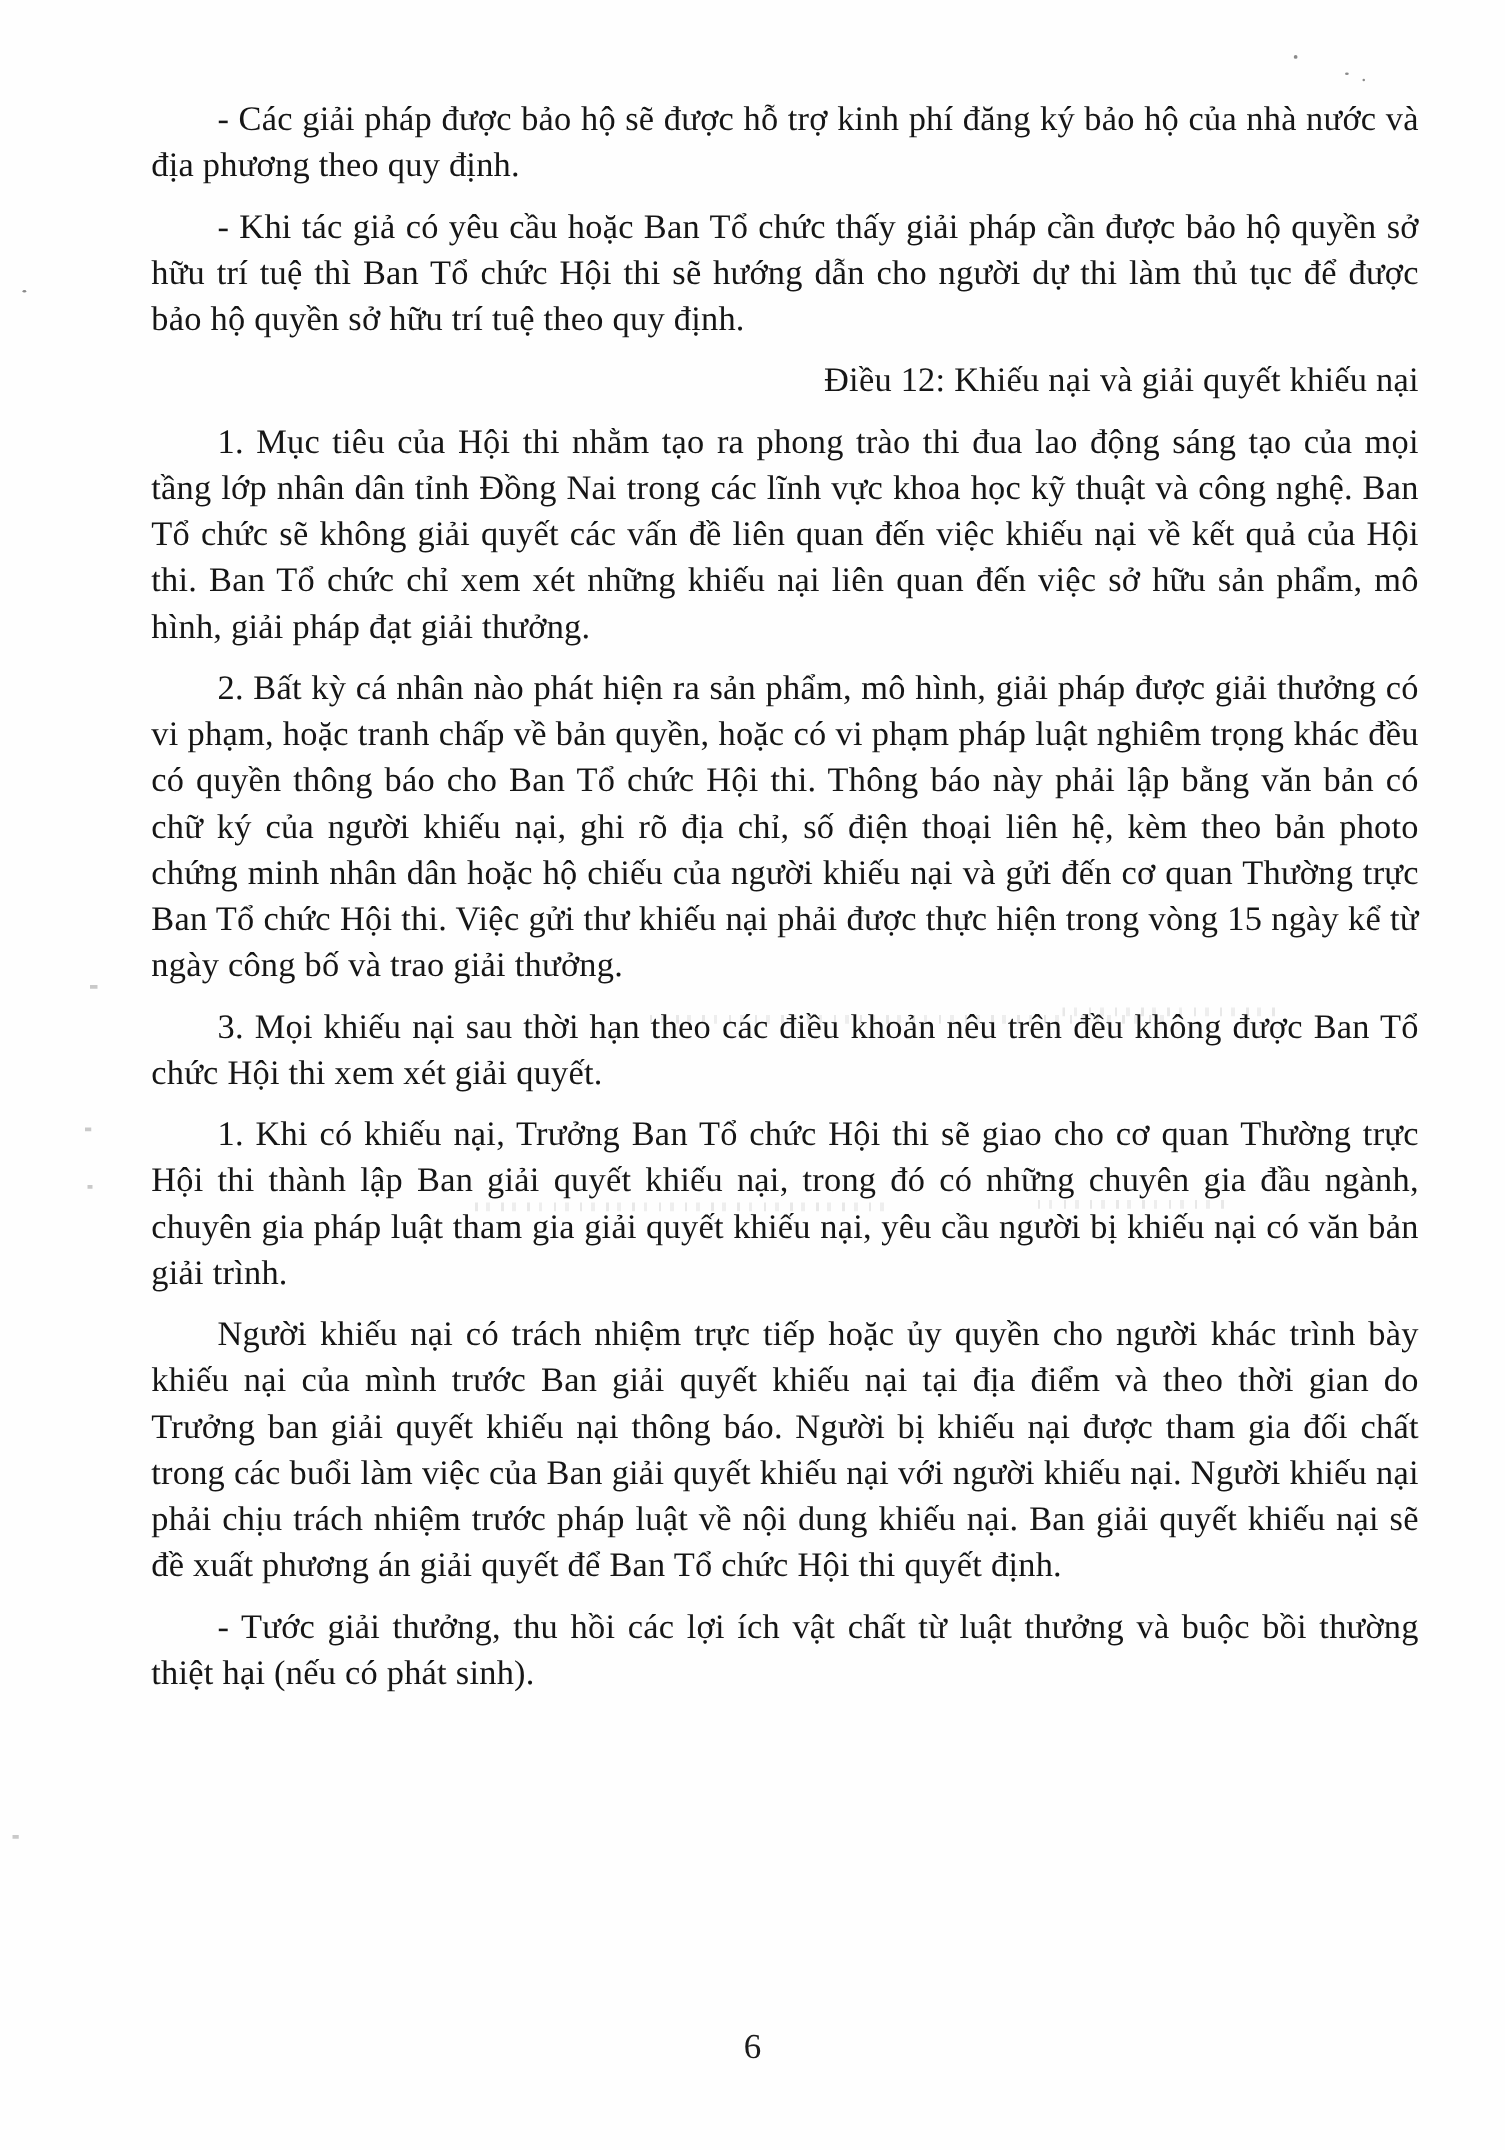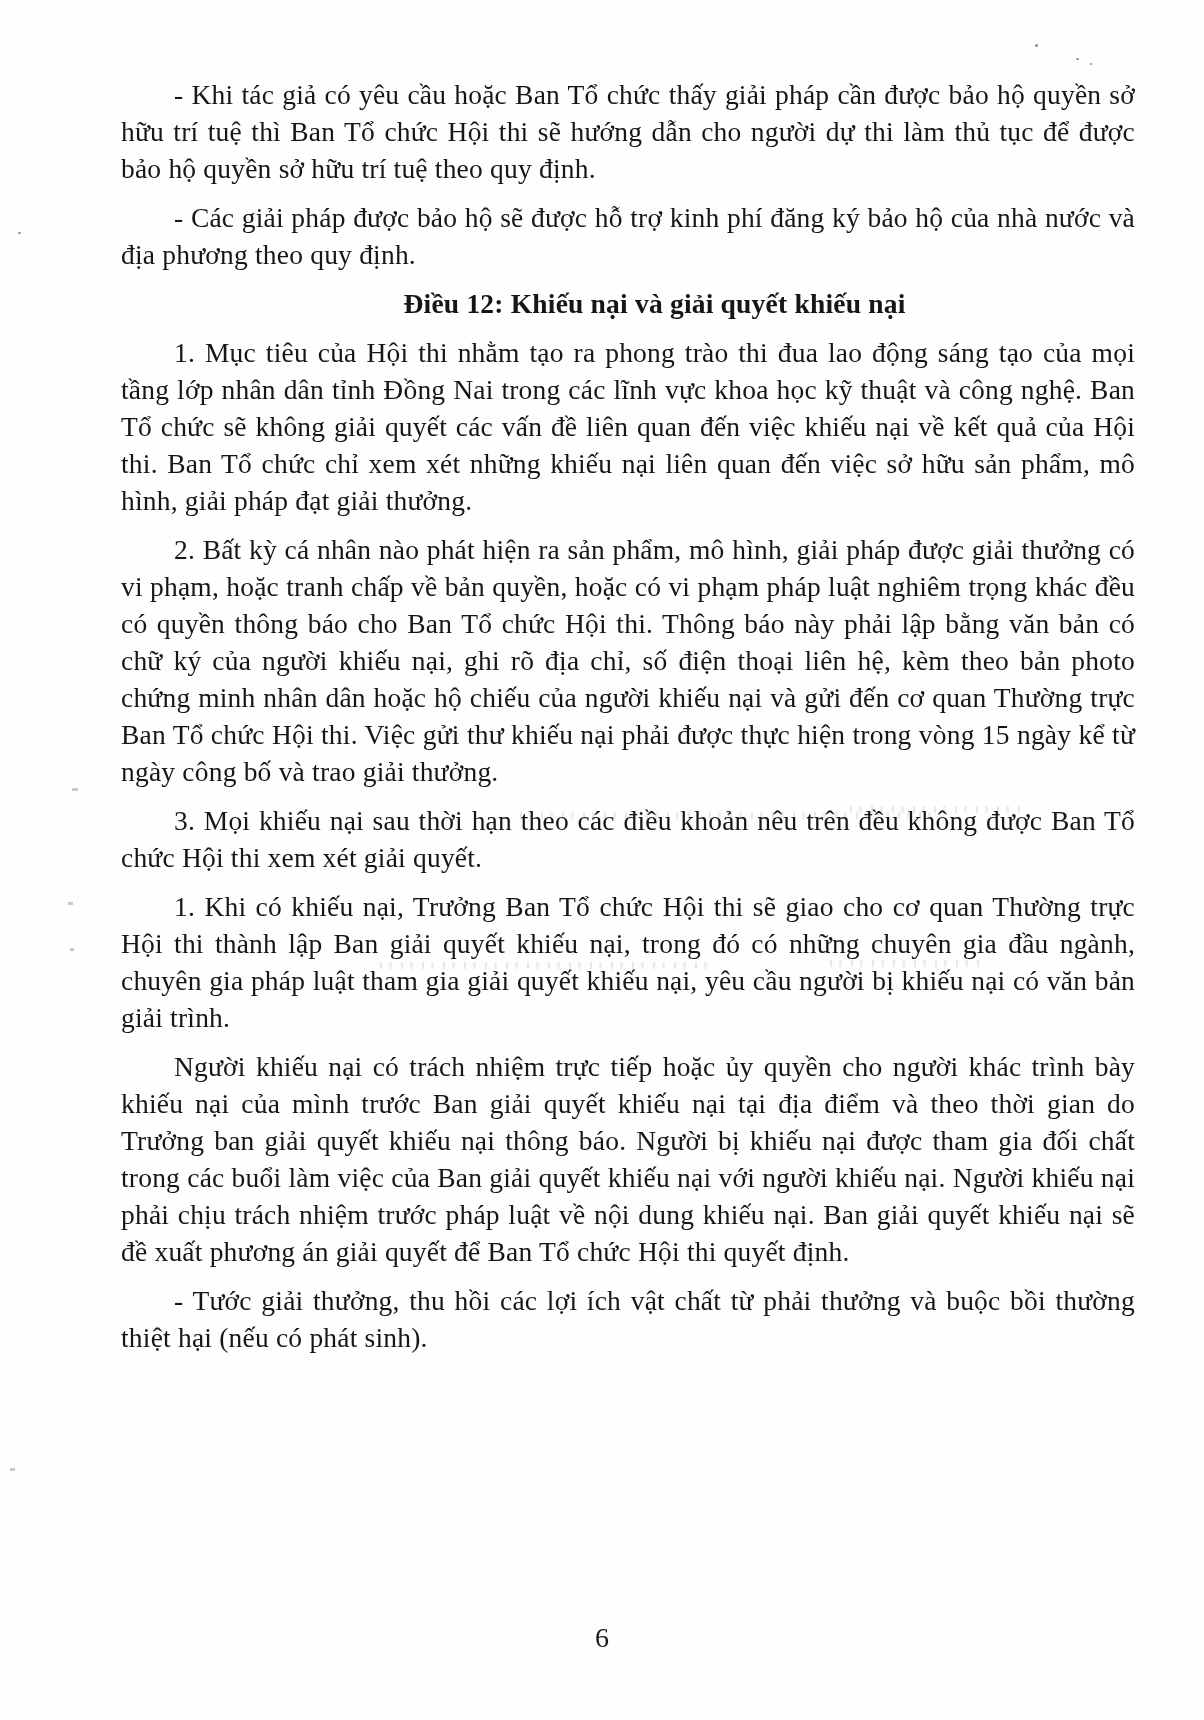--- a/index.html
+++ b/index.html
@@ -28,22 +28,22 @@
     font-size: 27.5px;
     line-height: 37px;
     text-align: justify;
     letter-spacing: 0.2px;
   }
   .para {
     margin: 0 0 12px 0;
     text-indent: 53px;
   }
   .heading {
-    font-weight: bold;
-    text-align: center;
+    font-weight: normal;
+    text-align: right;
   }
   .page-number {
     position: absolute;
     top: 1622px;
     left: 0;
     width: 100%;
     text-align: center;
     font-size: 28px;
     color: #1c1c1c;
   }
@@ -65,29 +65,29 @@
     position: absolute;
     background: rgba(80,80,80,0.30);
   }
 </style>
 </head>
 <body>
 
 <div class="page">
 
   <div class="content">
+    <p class="para">- Các giải pháp được bảo hộ sẽ được hỗ trợ kinh phí đăng ký bảo hộ của nhà nước và địa phương theo quy định.</p>
     <p class="para">- Khi tác giả có yêu cầu hoặc Ban Tổ chức thấy giải pháp cần được bảo hộ quyền sở hữu trí tuệ thì Ban Tổ chức Hội thi sẽ hướng dẫn cho người dự thi làm thủ tục để được bảo hộ quyền sở hữu trí tuệ theo quy định.</p>
-    <p class="para">- Các giải pháp được bảo hộ sẽ được hỗ trợ kinh phí đăng ký bảo hộ của nhà nước và địa phương theo quy định.</p>
     <p class="para heading">Điều 12: Khiếu nại và giải quyết khiếu nại</p>
     <p class="para">1. Mục tiêu của Hội thi nhằm tạo ra phong trào thi đua lao động sáng tạo của mọi tầng lớp nhân dân tỉnh Đồng Nai trong các lĩnh vực khoa học kỹ thuật và công nghệ. Ban Tổ chức sẽ không giải quyết các vấn đề liên quan đến việc khiếu nại về kết quả của Hội thi. Ban Tổ chức chỉ xem xét những khiếu nại liên quan đến việc sở hữu sản phẩm, mô hình, giải pháp đạt giải thưởng.</p>
     <p class="para">2. Bất kỳ cá nhân nào phát hiện ra sản phẩm, mô hình, giải pháp được giải thưởng có vi phạm, hoặc tranh chấp về bản quyền, hoặc có vi phạm pháp luật nghiêm trọng khác đều có quyền thông báo cho Ban Tổ chức Hội thi. Thông báo này phải lập bằng văn bản có chữ ký của người khiếu nại, ghi rõ địa chỉ, số điện thoại liên hệ, kèm theo bản photo chứng minh nhân dân hoặc hộ chiếu của người khiếu nại và gửi đến cơ quan Thường trực Ban Tổ chức Hội thi. Việc gửi thư khiếu nại phải được thực hiện trong vòng 15 ngày kể từ ngày công bố và trao giải thưởng.</p>
     <p class="para">3. Mọi khiếu nại sau thời hạn theo các điều khoản nêu trên đều không được Ban Tổ chức Hội thi xem xét giải quyết.</p>
     <p class="para">1. Khi có khiếu nại, Trưởng Ban Tổ chức Hội thi sẽ giao cho cơ quan Thường trực Hội thi thành lập Ban giải quyết khiếu nại, trong đó có những chuyên gia đầu ngành, chuyên gia pháp luật tham gia giải quyết khiếu nại, yêu cầu người bị khiếu nại có văn bản giải trình.</p>
     <p class="para">Người khiếu nại có trách nhiệm trực tiếp hoặc ủy quyền cho người khác trình bày khiếu nại của mình trước Ban giải quyết khiếu nại tại địa điểm và theo thời gian do Trưởng ban giải quyết khiếu nại thông báo. Người bị khiếu nại được tham gia đối chất trong các buổi làm việc của Ban giải quyết khiếu nại với người khiếu nại. Người khiếu nại phải chịu trách nhiệm trước pháp luật về nội dung khiếu nại. Ban giải quyết khiếu nại sẽ đề xuất phương án giải quyết để Ban Tổ chức Hội thi quyết định.</p>
-    <p class="para">- Tước giải thưởng, thu hồi các lợi ích vật chất từ phải thưởng và buộc bồi thường thiệt hại (nếu có phát sinh).</p>
+    <p class="para">- Tước giải thưởng, thu hồi các lợi ích vật chất từ luật thưởng và buộc bồi thường thiệt hại (nếu có phát sinh).</p>
   </div>
 
   <div class="speck" style="left:1035px; top:44px; width:3px; height:3px;"></div>
   <div class="speck" style="left:1076px; top:58px; width:3px; height:2px;"></div>
   <div class="speck" style="left:1090px; top:63px; width:2px; height:2px;"></div>
   <div class="speck" style="left:18px; top:232px; width:3px; height:2px;"></div>
   <div class="smudge" style="left:520px; top:812px; width:420px;"></div>
   <div class="smudge" style="left:850px; top:806px; width:170px;"></div>
   <div class="smudge" style="left:380px; top:962px; width:330px;"></div>
   <div class="smudge" style="left:830px; top:960px; width:150px;"></div>

